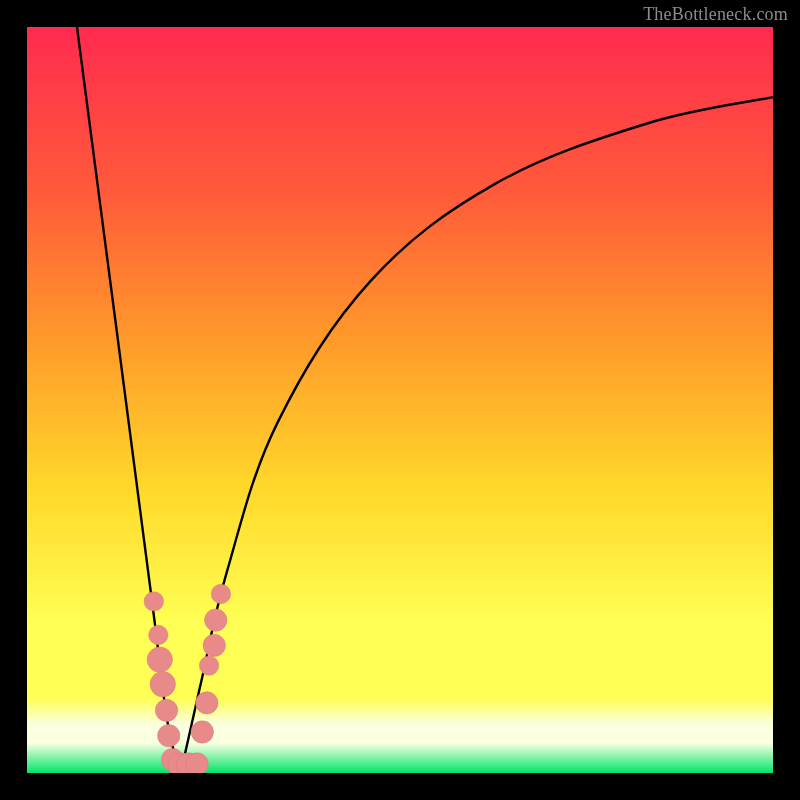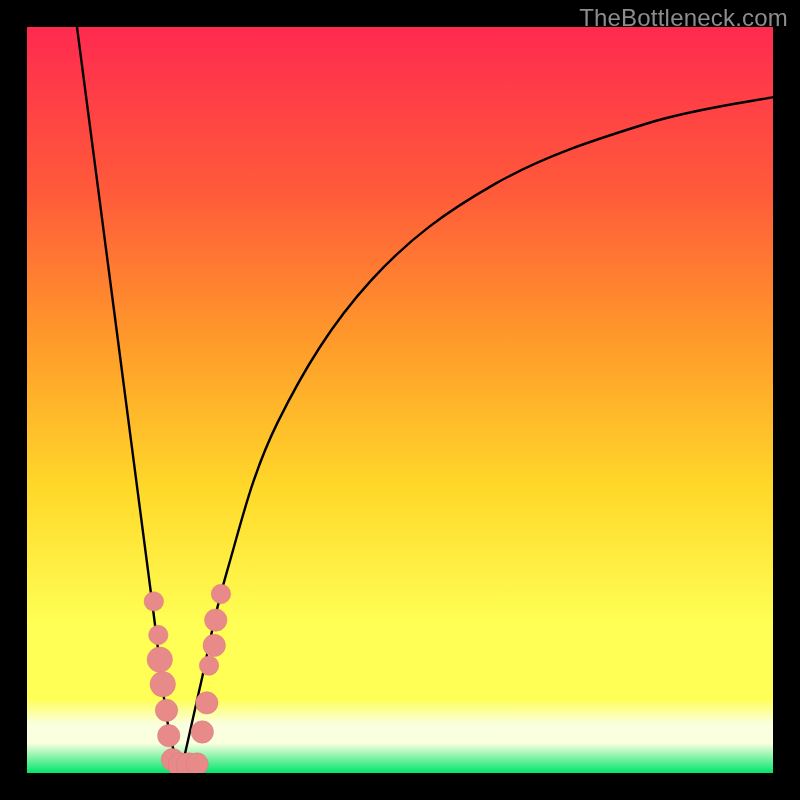--- a/index.html
+++ b/index.html
@@ -24,24 +24,25 @@
     left: 27px;
     width: 746px;
     height: 746px;
     overflow: hidden;
   }
   .watermark {
     position: absolute;
     top: 4px;
     right: 12px;
     color: #8c8c8c;
-    font-size: 24px;
+    font-size: 18px;
     font-weight: 400;
     letter-spacing: 0.2px;
     user-select: none;
+    font-family: Liberation Serif, serif;
   }
   svg { display: block; }
 </style>
 </head>
 <body>
 
 <div class="frame">
   <div class="watermark">TheBottleneck.com</div>
   <div class="plot">
     <svg id="chart-svg" width="746" height="746" viewBox="0 0 746 746" preserveAspectRatio="none">

